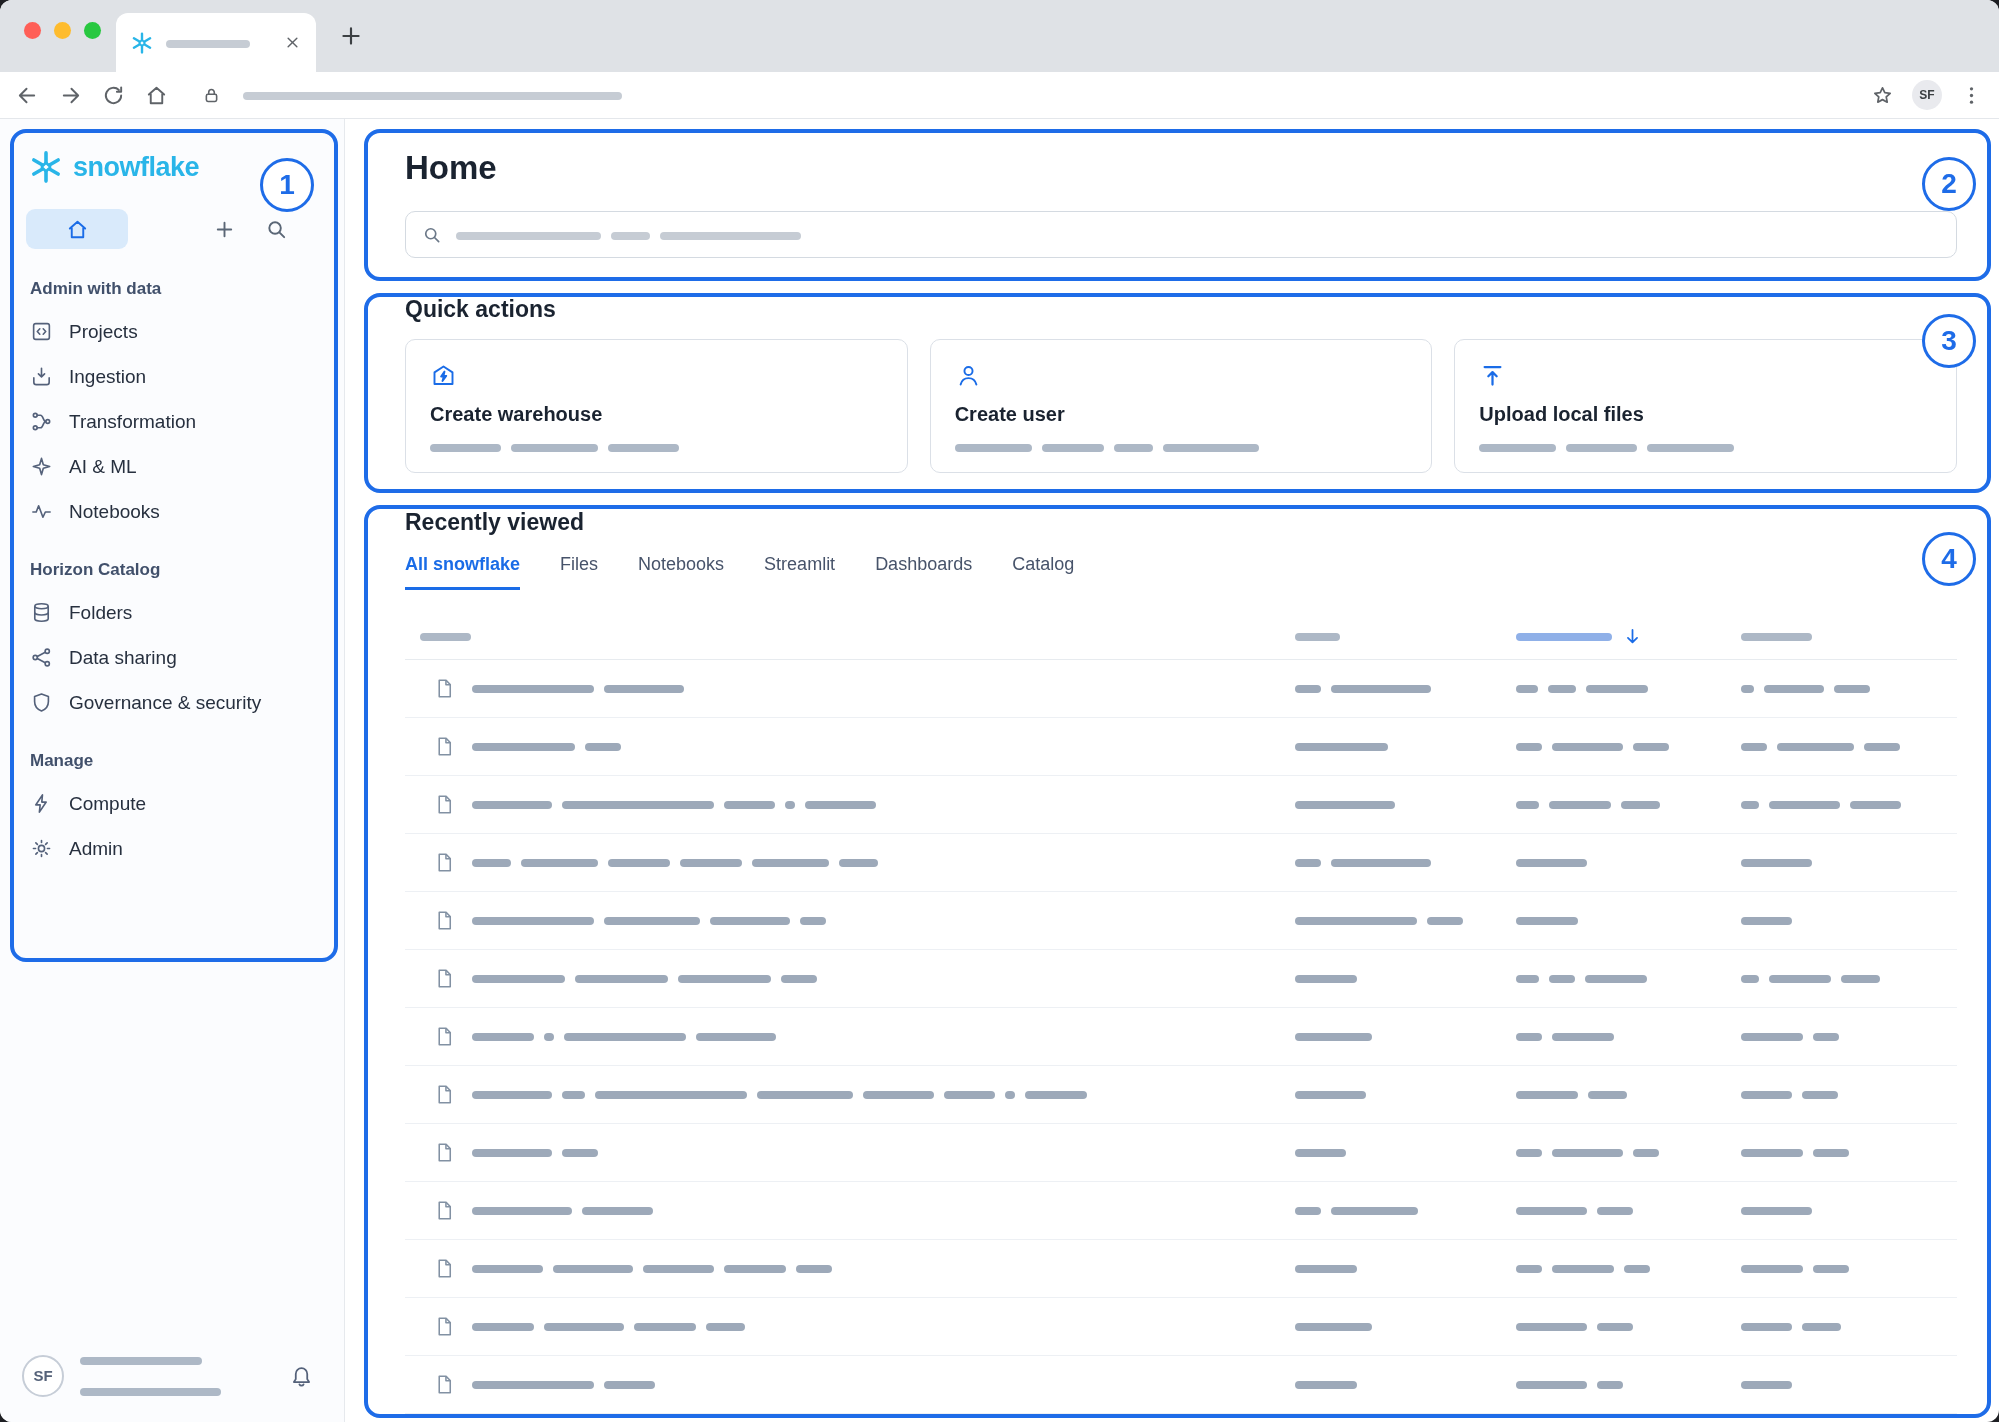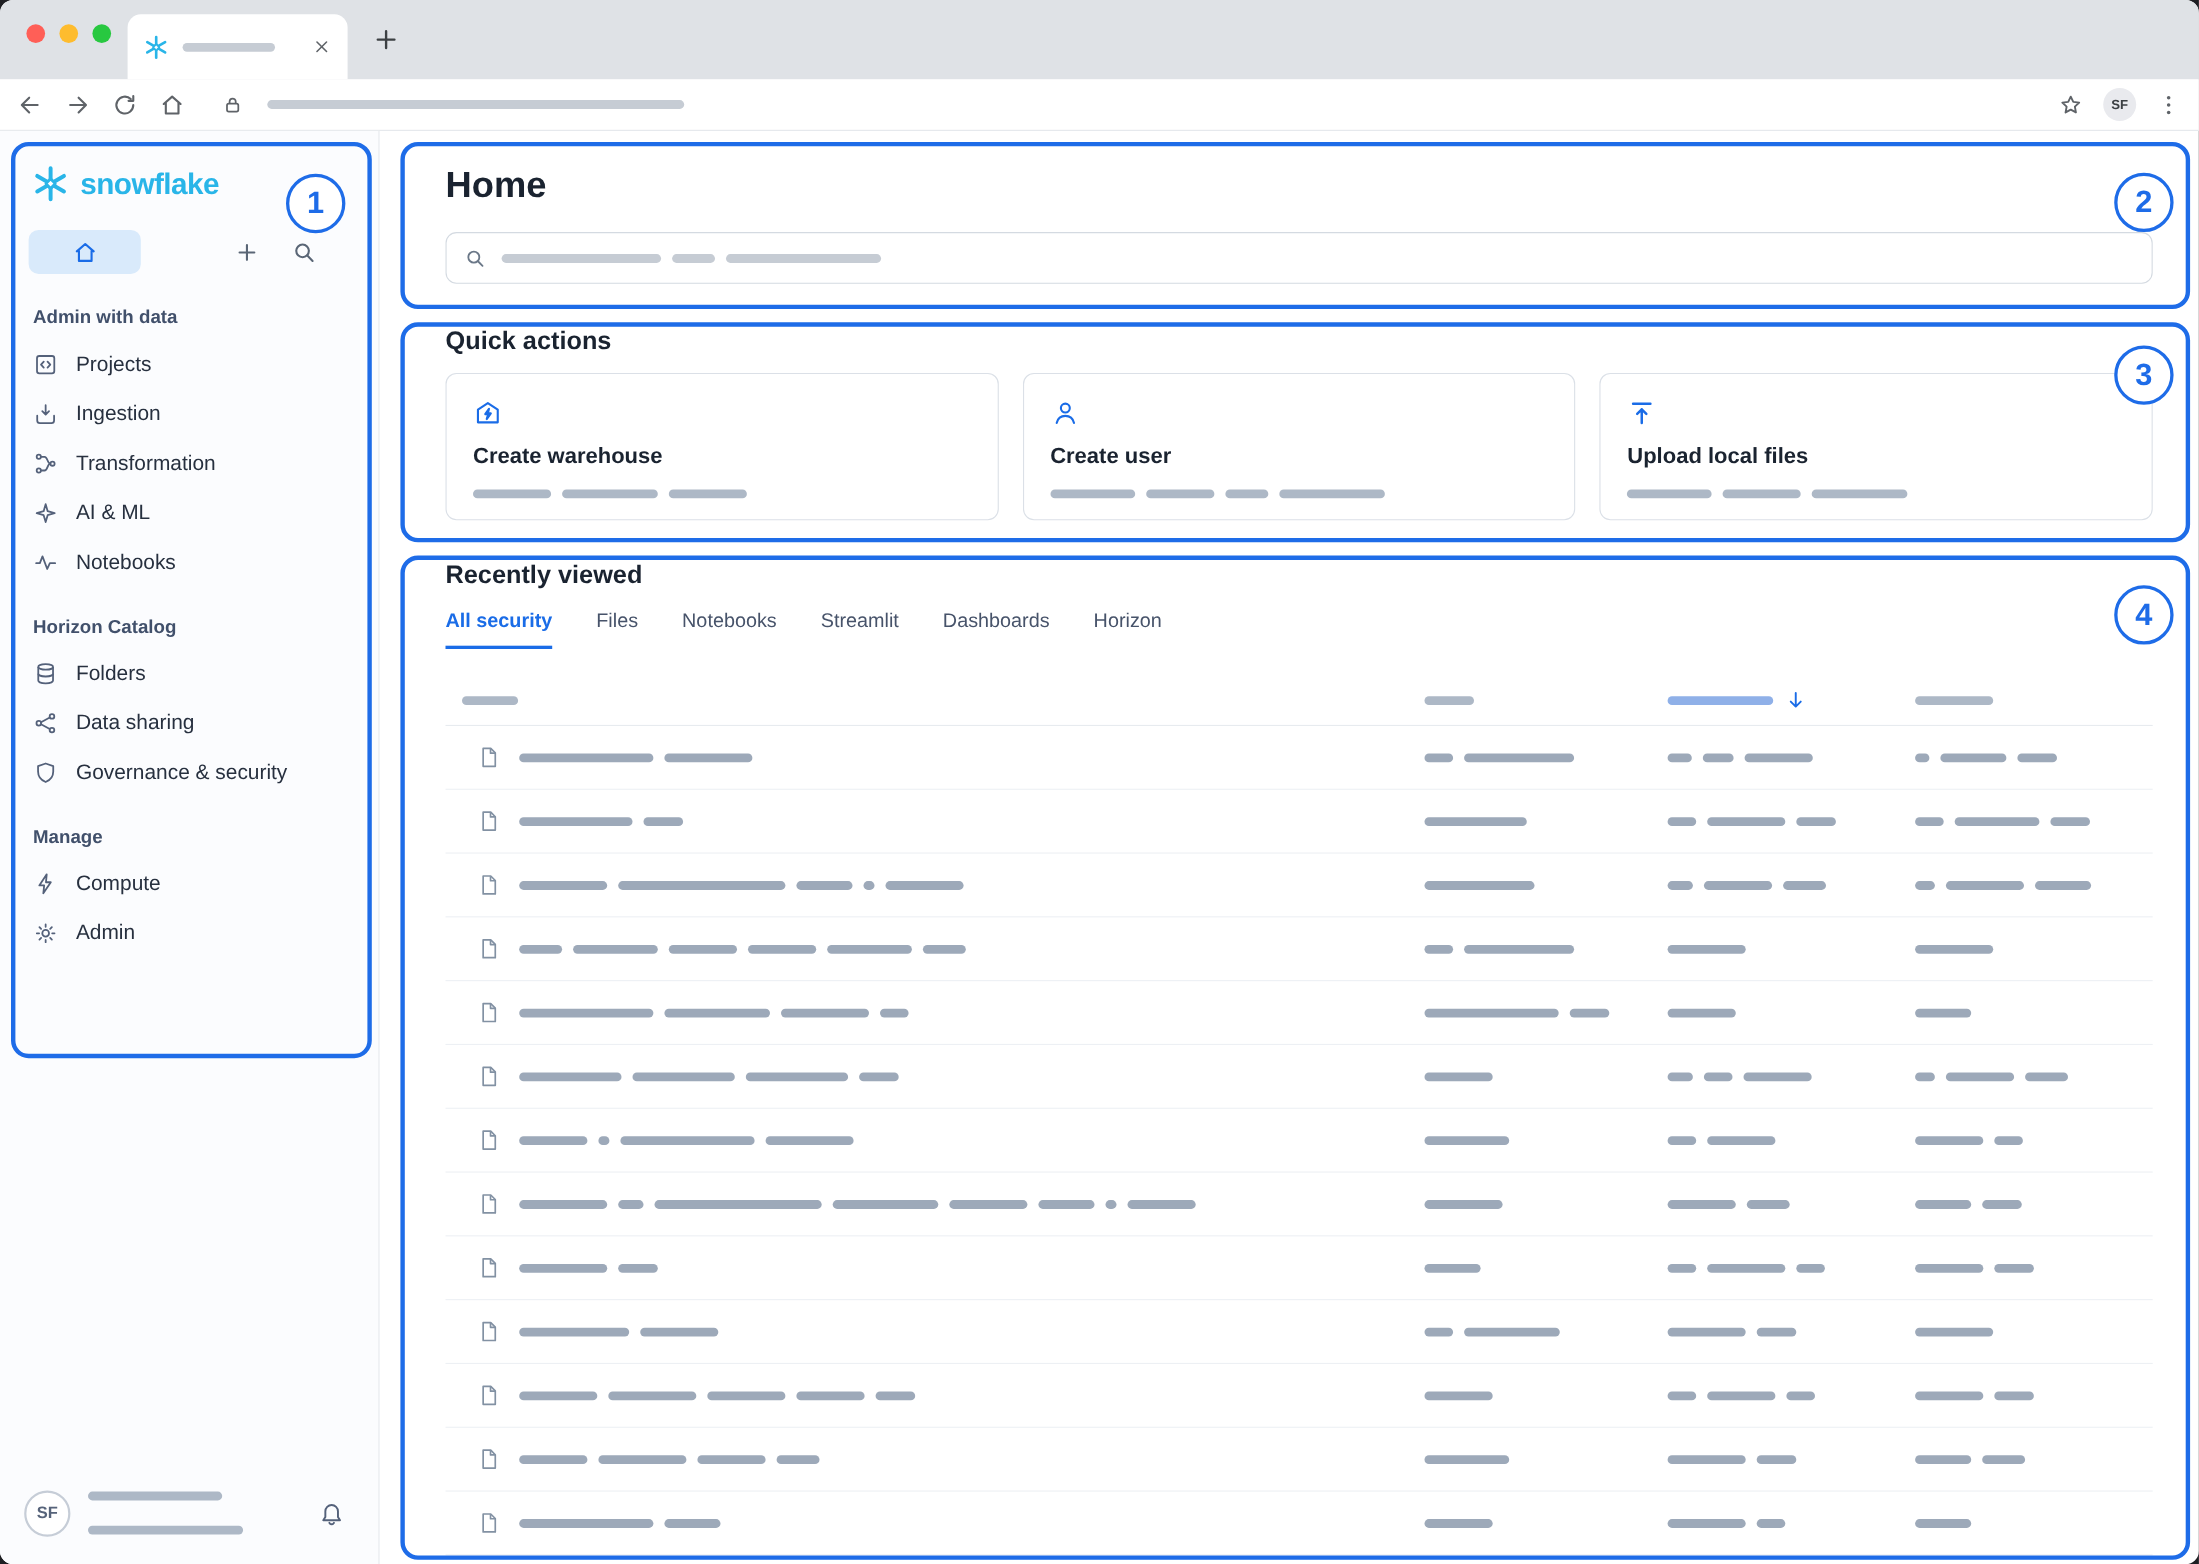--- a/index.html
+++ b/index.html
@@ -412,26 +412,26 @@
                 <span class="seg" style="width:77px"></span>
                 <span class="seg" style="width:71px"></span>
                 <span class="seg" style="width:87px"></span>
               </span></div>
           </div>
       </section>
 
       <section class="rv-section">
         <h2 class="section-title">Recently viewed</h2>
         <div class="rv-tabs" id="rv-tabs">
-            <div class="rv-tab active">All security</div>
+            <div class="rv-tab active">All snowflake</div>
             <div class="rv-tab">Files</div>
             <div class="rv-tab">Notebooks</div>
             <div class="rv-tab">Streamlit</div>
             <div class="rv-tab">Dashboards</div>
-            <div class="rv-tab">Horizon</div>
+            <div class="rv-tab">Catalog</div>
           </div>
         <div class="rv-table" id="rv-table">
             <div class="t-head">
               <div class="cell cell-name">
                 <span class="blur-row tone-mid">
                   <span class="seg" style="width:51px"></span>
                 </span>
               </div>
               <div class="cell cell-c2">
                 <span class="blur-row tone-mid">

